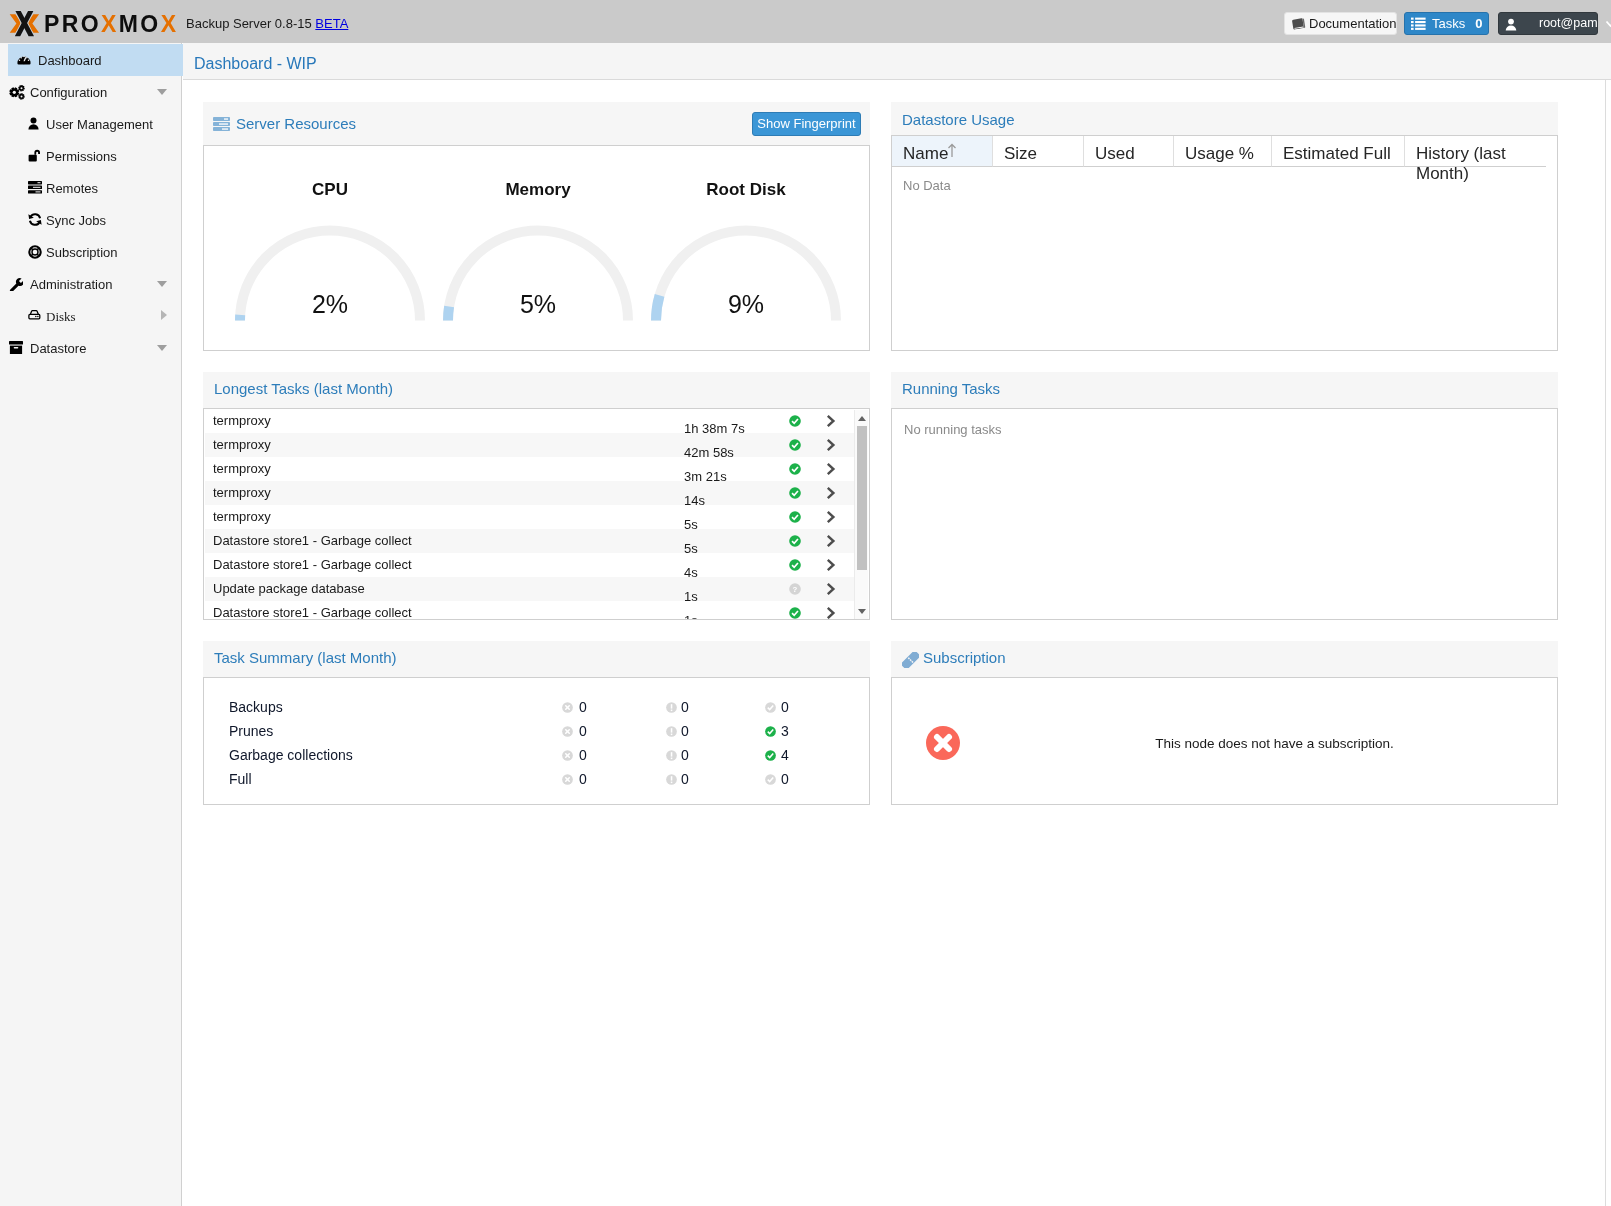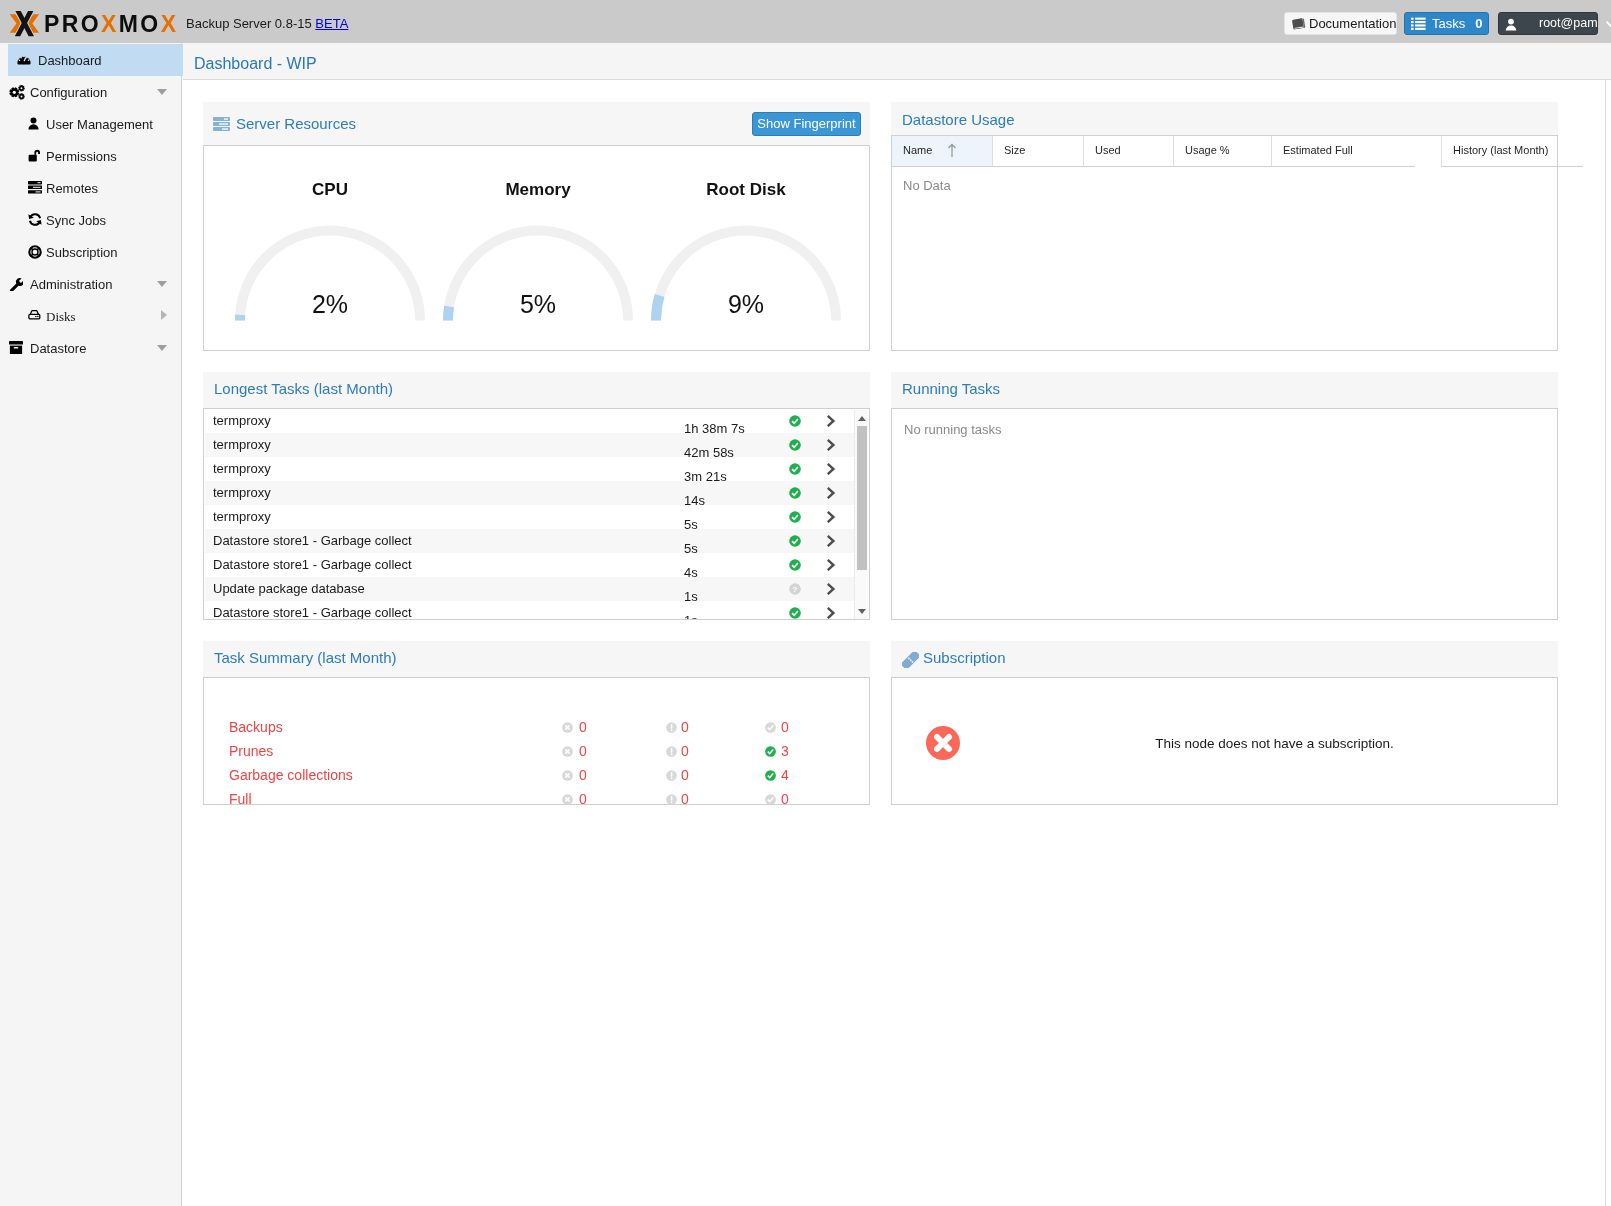--- a/index.html
+++ b/index.html
@@ -46,21 +46,21 @@
 #btn-fp { position:absolute; left:549px; top:10px; width:109px; height:24px; background:#3b96d6; border:1px solid #2e7cb5; border-radius:3px; color:#fff; font-size:13px; text-align:center; line-height:22px; }
 .gauge { position:absolute; top:0; width:190px; height:206px; }
 .glabel { position:absolute; top:78px; width:100%; text-align:center; font-size:17px; font-weight:bold; color:#111; }
 .gpct { position:absolute; top:188px; width:100%; text-align:center; font-size:25px; color:#111; }
 .garc { position:absolute; left:0; top:123px; }
 
 #p-du { left:891px; top:102px; width:667px; height:249px; }
 #p-du .phead { height:33px; }
 #p-du .ptitle { left:11px; top:9px; }
 #p-du .pbody { top:33px; height:216px; }
-.gh { position:absolute; top:0; height:31px; border-bottom:1px solid #cfcfcf; font-size:11px; color:#262626; }
+.gh { position:absolute; top:0; height:31px; border-bottom:1px solid #cfcfcf; font-size:17px; color:#262626; }
 .gh .ghtxt { position:absolute; left:11px; top:8px; }
 .ghsep { border-left:1px solid #dfdfdf; }
 #gh-name { background:#edf4fb; }
 .nodata { position:absolute; left:11px; top:42px; font-size:13px; color:#8a8a8a; }
 
 #p-lt { left:203px; top:372px; width:667px; height:248px; }
 #p-lt .phead { height:36px; }
 #p-lt .ptitle { left:11px; top:8px; }
 #p-lt .pbody { top:36px; height:212px; overflow:hidden; }
 .trow { position:absolute; left:1px; width:651px; height:24px; font-size:13px; color:#1a1a1a; }
@@ -79,21 +79,21 @@
 #p-rt { left:891px; top:372px; width:667px; height:248px; }
 #p-rt .phead { height:36px; }
 #p-rt .ptitle { left:11px; top:8px; }
 #p-rt .pbody { top:36px; height:212px; }
 .nort { position:absolute; left:12px; top:13px; font-size:13px; color:#8a8a8a; }
 
 #p-ts { left:203px; top:641px; width:667px; height:164px; }
 #p-ts .phead { height:36px; }
 #p-ts .ptitle { left:11px; top:8px; }
 #p-ts .pbody { top:36px; height:128px; }
-.srow { position:absolute; left:0; width:100%; height:24px; font-size:14px; color:#ef4444;margin-top:20px; }
+.srow { position:absolute; left:0; width:100%; height:24px; font-size:14px; color:#0f172a; }
 .srow .lb { position:absolute; left:25px; top:3px; }
 .srow .ic { position:absolute; top:4px; }
 .srow .n1 { position:absolute; left:375px; top:3px; }
 .srow .n2 { position:absolute; left:477px; top:3px; }
 .srow .n3 { position:absolute; left:577px; top:3px; }
 
 #p-sub { left:891px; top:641px; width:667px; height:164px; }
 #p-sub .phead { height:36px; }
 #p-sub .ptitle { left:32px; top:8px; }
 #p-sub .pbody { top:36px; height:128px; }
@@ -309,21 +309,21 @@
       </div>
     <div class="gh ghsep" style="left:191px;width:90px;">
         <span class="ghtxt">Used</span>
       </div>
     <div class="gh ghsep" style="left:281px;width:98px;">
         <span class="ghtxt">Usage %</span>
       </div>
     <div class="gh ghsep" style="left:379px;width:144px;">
         <span class="ghtxt">Estimated Full</span>
       </div>
-    <div class="gh ghsep" style="left:549px;width:142px;">
+    <div class="gh ghsep" style="left:512px;width:142px;">
         <span class="ghtxt">History (last Month)</span>
       </div>
     <div class="nodata">No Data</div>
   </div>
 </div>
 
 <div class="panel" id="p-lt">
   <div class="phead"></div>
   <div class="ptitle">Longest Tasks (last Month)</div>
   <div class="pbody" id="ltbody">

